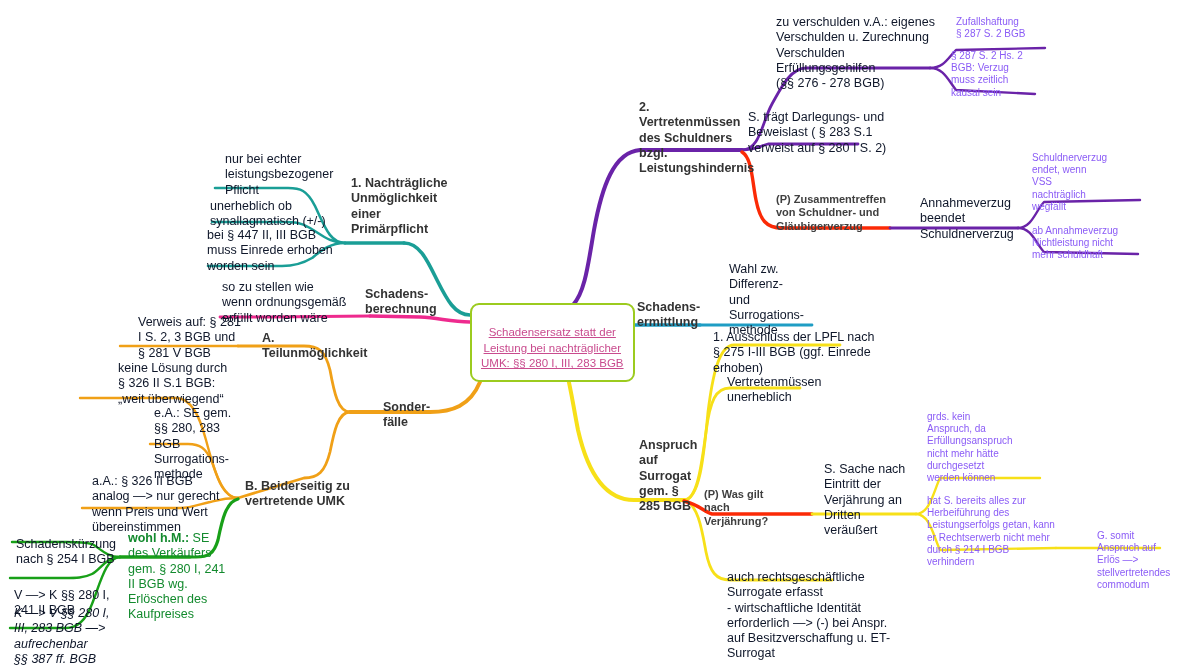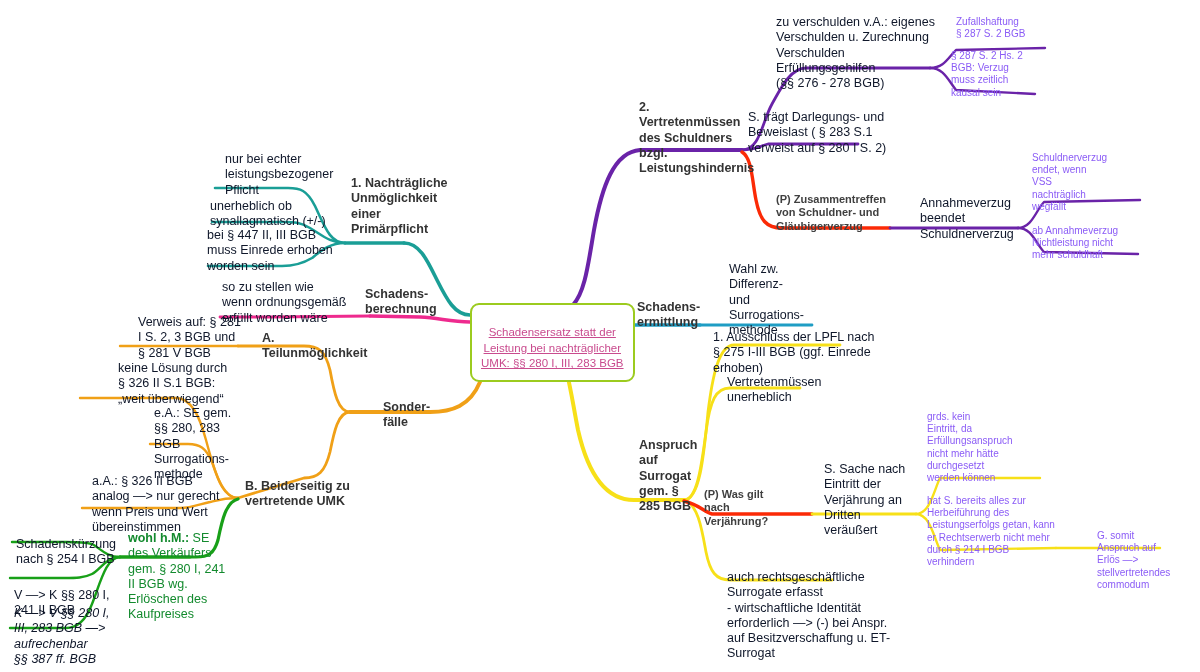--- a/index.html
+++ b/index.html
@@ -195,21 +195,21 @@
 nach
 Verjährung?</div>
   <div class="node lvl2" style="left:727px;top:375px;width:120px;">Vertretenmüssen
 unerheblich</div>
   <div class="node lvl2" style="left:824px;top:462px;width:100px;">S. Sache nach
 Eintritt der
 Verjährung an
 Dritten
 veräußert</div>
   <div class="node lvl3" style="left:927px;top:411px;width:110px;">grds. kein
-Eintritt, da
+Anspruch, da
 Erfüllungsanspruch
 nicht mehr hätte
 durchgesetzt
 werden können</div>
   <div class="node lvl3" style="left:927px;top:495px;width:135px;">hat S. bereits alles zur
 Herbeiführung des
 Leistungserfolgs getan, kann
 er Rechtserwerb nicht mehr
 durch § 214 I BGB
 verhindern</div>

